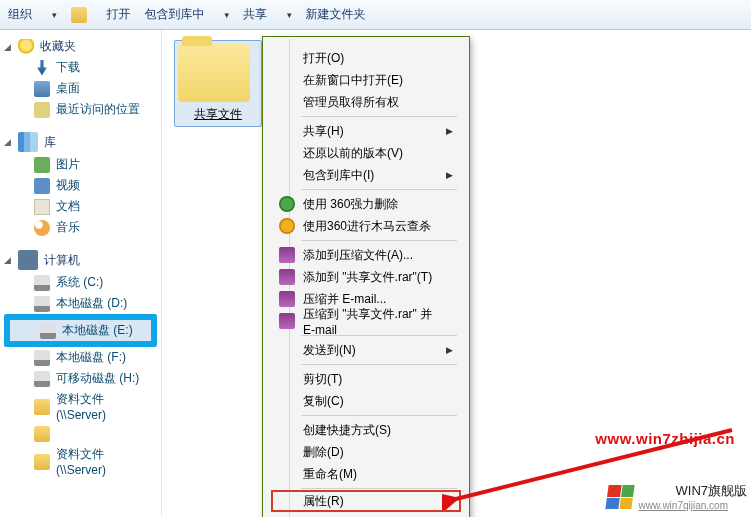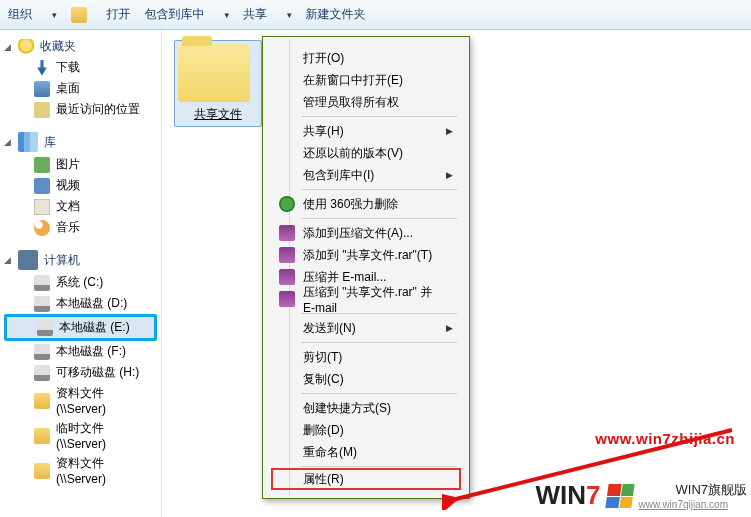--- a/index.html
+++ b/index.html
@@ -8,22 +8,22 @@
     .toolbar { height: 30px; background: linear-gradient(#f7fbfd,#e4eef7); border-bottom: 1px solid #b8c8d8; display: flex; align-items: center; padding: 0 8px; gap: 14px; font-size: 12px; color: #1a3b66; }
     .toolbar .item { display: flex; align-items: center; gap: 20px; cursor: default; }
     .toolbar .arrow { font-size: 9px; color: #333; }
 
     .main { display: flex; height: calc(100% - 30px); }
 
     .sidebar { width: 162px; background: #fff; border-right: 1px solid #e4e8ec; padding: 6px 0; font-size: 12px; overflow: hidden; }
     .sidebar .group-header { display: flex; align-items: center; padding: 2px 8px 2px 18px; gap: 6px; color: #1a3b66; }
     .sidebar .group-header .toggle { position:absolute; left:4px; font-size:9px; color:#666; }
     .sidebar .group-header { position: relative; }
-    .sidebar .node { display: flex; align-items: center; padding: 2px 4px 2px 34px; gap: 6px; color: #000000; }
-    .sidebar .node.selected { background: #d9e7f5; border:3px solid #0ea5e9; border-radius:2px; margin:0 4px; padding-left:30px; }
+    .sidebar .node { display: flex; align-items: center; padding: 2px 4px 2px 34px; gap: 6px; color: #0c4a6e; }
+    .sidebar .node.selected { background: #d9e7f5; border:6px solid #0ea5e9; border-radius:2px; margin:0 4px; padding-left:30px; }
     .sidebar .spacer { height: 10px; }
 
     .icon-sm { width: 16px; height: 16px; flex-shrink:0; display:inline-block; }
     .icon-star { background: radial-gradient(circle at 50% 40%, #ffe27a 40%, #e6b800 60%, transparent 70%); }
     .icon-download { background: linear-gradient(#3a7abf,#2a5a8f); clip-path: polygon(40% 0,60% 0,60% 50%,80% 50%,50% 100%,20% 50%,40% 50%); }
     .icon-desktop { background: linear-gradient(#7aa8d8,#4a78a8); border-radius:2px; }
     .icon-recent { background: #e0d080; border-radius:2px; }
     .icon-library { width:20px;height:20px; background: linear-gradient(90deg,#4a90d9 30%,#7db8e8 30% 60%,#a8d4f0 60%); border-radius:2px; }
     .icon-video { background:#5a8fc8; border-radius:2px; }
     .icon-pictures { background:#6aae5a; border-radius:2px; }
@@ -155,21 +155,20 @@
     <div class="node">
         <span class="icon-sm icon-drive"></span>
         <span>可移动磁盘 (H:)</span>
       </div>
     <div class="node">
         <span class="icon-sm icon-folder-net"></span>
         <span>资料文件 (\\Server)</span>
       </div>
     <div class="node">
         <span class="icon-sm icon-folder-net"></span>
-        <span>临时文件 (\\Server)</span>
       </div>
     <div class="node">
         <span class="icon-sm icon-folder-net"></span>
         <span>资料文件 (\\Server)</span>
       </div>
   </div>
 
   <div class="content">
     <div class="folder-item selected">
       <div class="icon-folder-big"></div>
@@ -196,20 +195,24 @@
           <span>还原以前的版本(V)</span>
         </div>
       <div class="row">
           <span>包含到库中(I)</span>
           <span class="sub">▶</span>
         </div>
       <div class="sep"></div>
       <div class="row">
           <span class="micon micon-360"></span>
           <span>使用 360强力删除</span>
+        </div>
+      <div class="row">
+          <span class="micon micon-360b"></span>
+          <span>使用360进行木马云查杀</span>
         </div>
       <div class="sep"></div>
       <div class="row">
           <span class="micon micon-rar"></span>
           <span>添加到压缩文件(A)...</span>
         </div>
       <div class="row">
           <span class="micon micon-rar"></span>
           <span>添加到 "共享文件.rar"(T)</span>
         </div>
@@ -255,21 +258,20 @@
             <path d="M10,0 L0,5 L10,10 Z" fill="#d11"></path>
           </marker>
         </defs>
       <line x1="290" y1="10" x2="10" y2="80" stroke="#d11" stroke-width="4" marker-end="url(#ah)"></line>
     </svg>
   </div>
 </div>
 
 <div class="watermark">www.win7zhijia.cn</div>
 <div class="brand">
-  <div class="brand-logo"><span>WIN</span><span class="seven">7</span></div>
   <div class="brand-flag">
       <span></span>
       <span></span>
       <span></span>
       <span></span>
     </div>
   <div>
     <div class="brand-text">WIN7旗舰版</div>
     <div class="brand-sub">www.win7qijian.com</div>
   </div>

